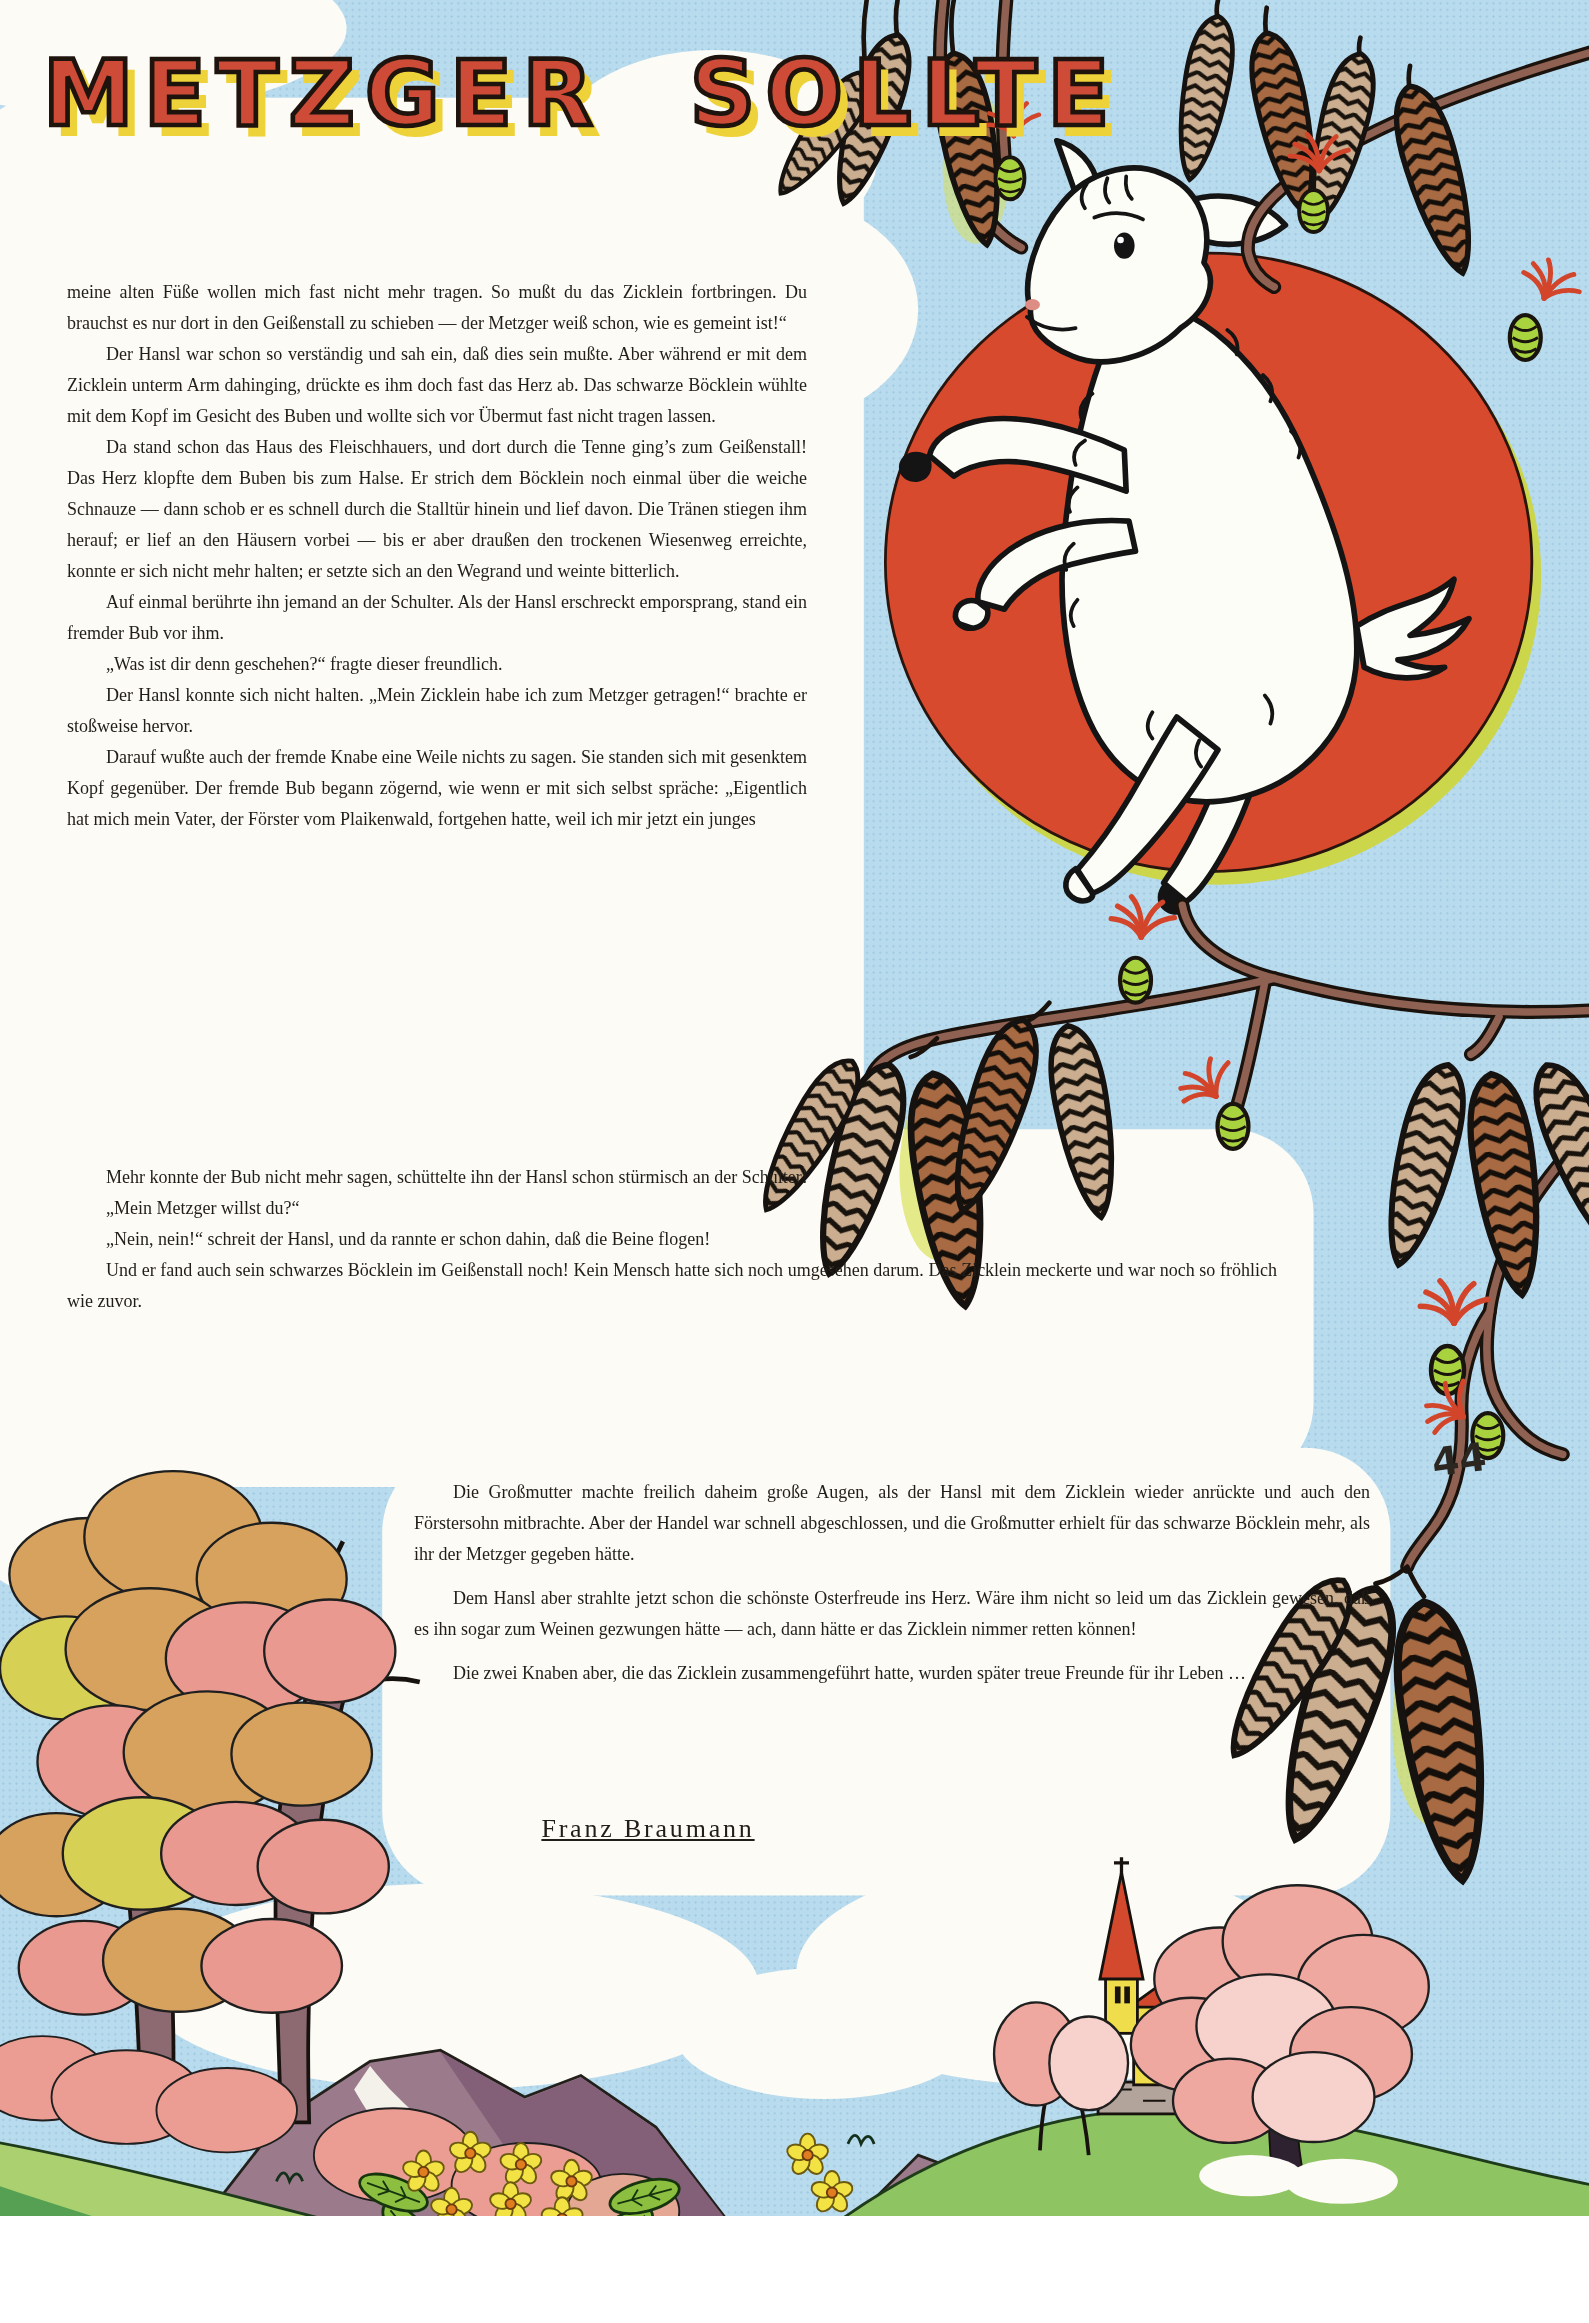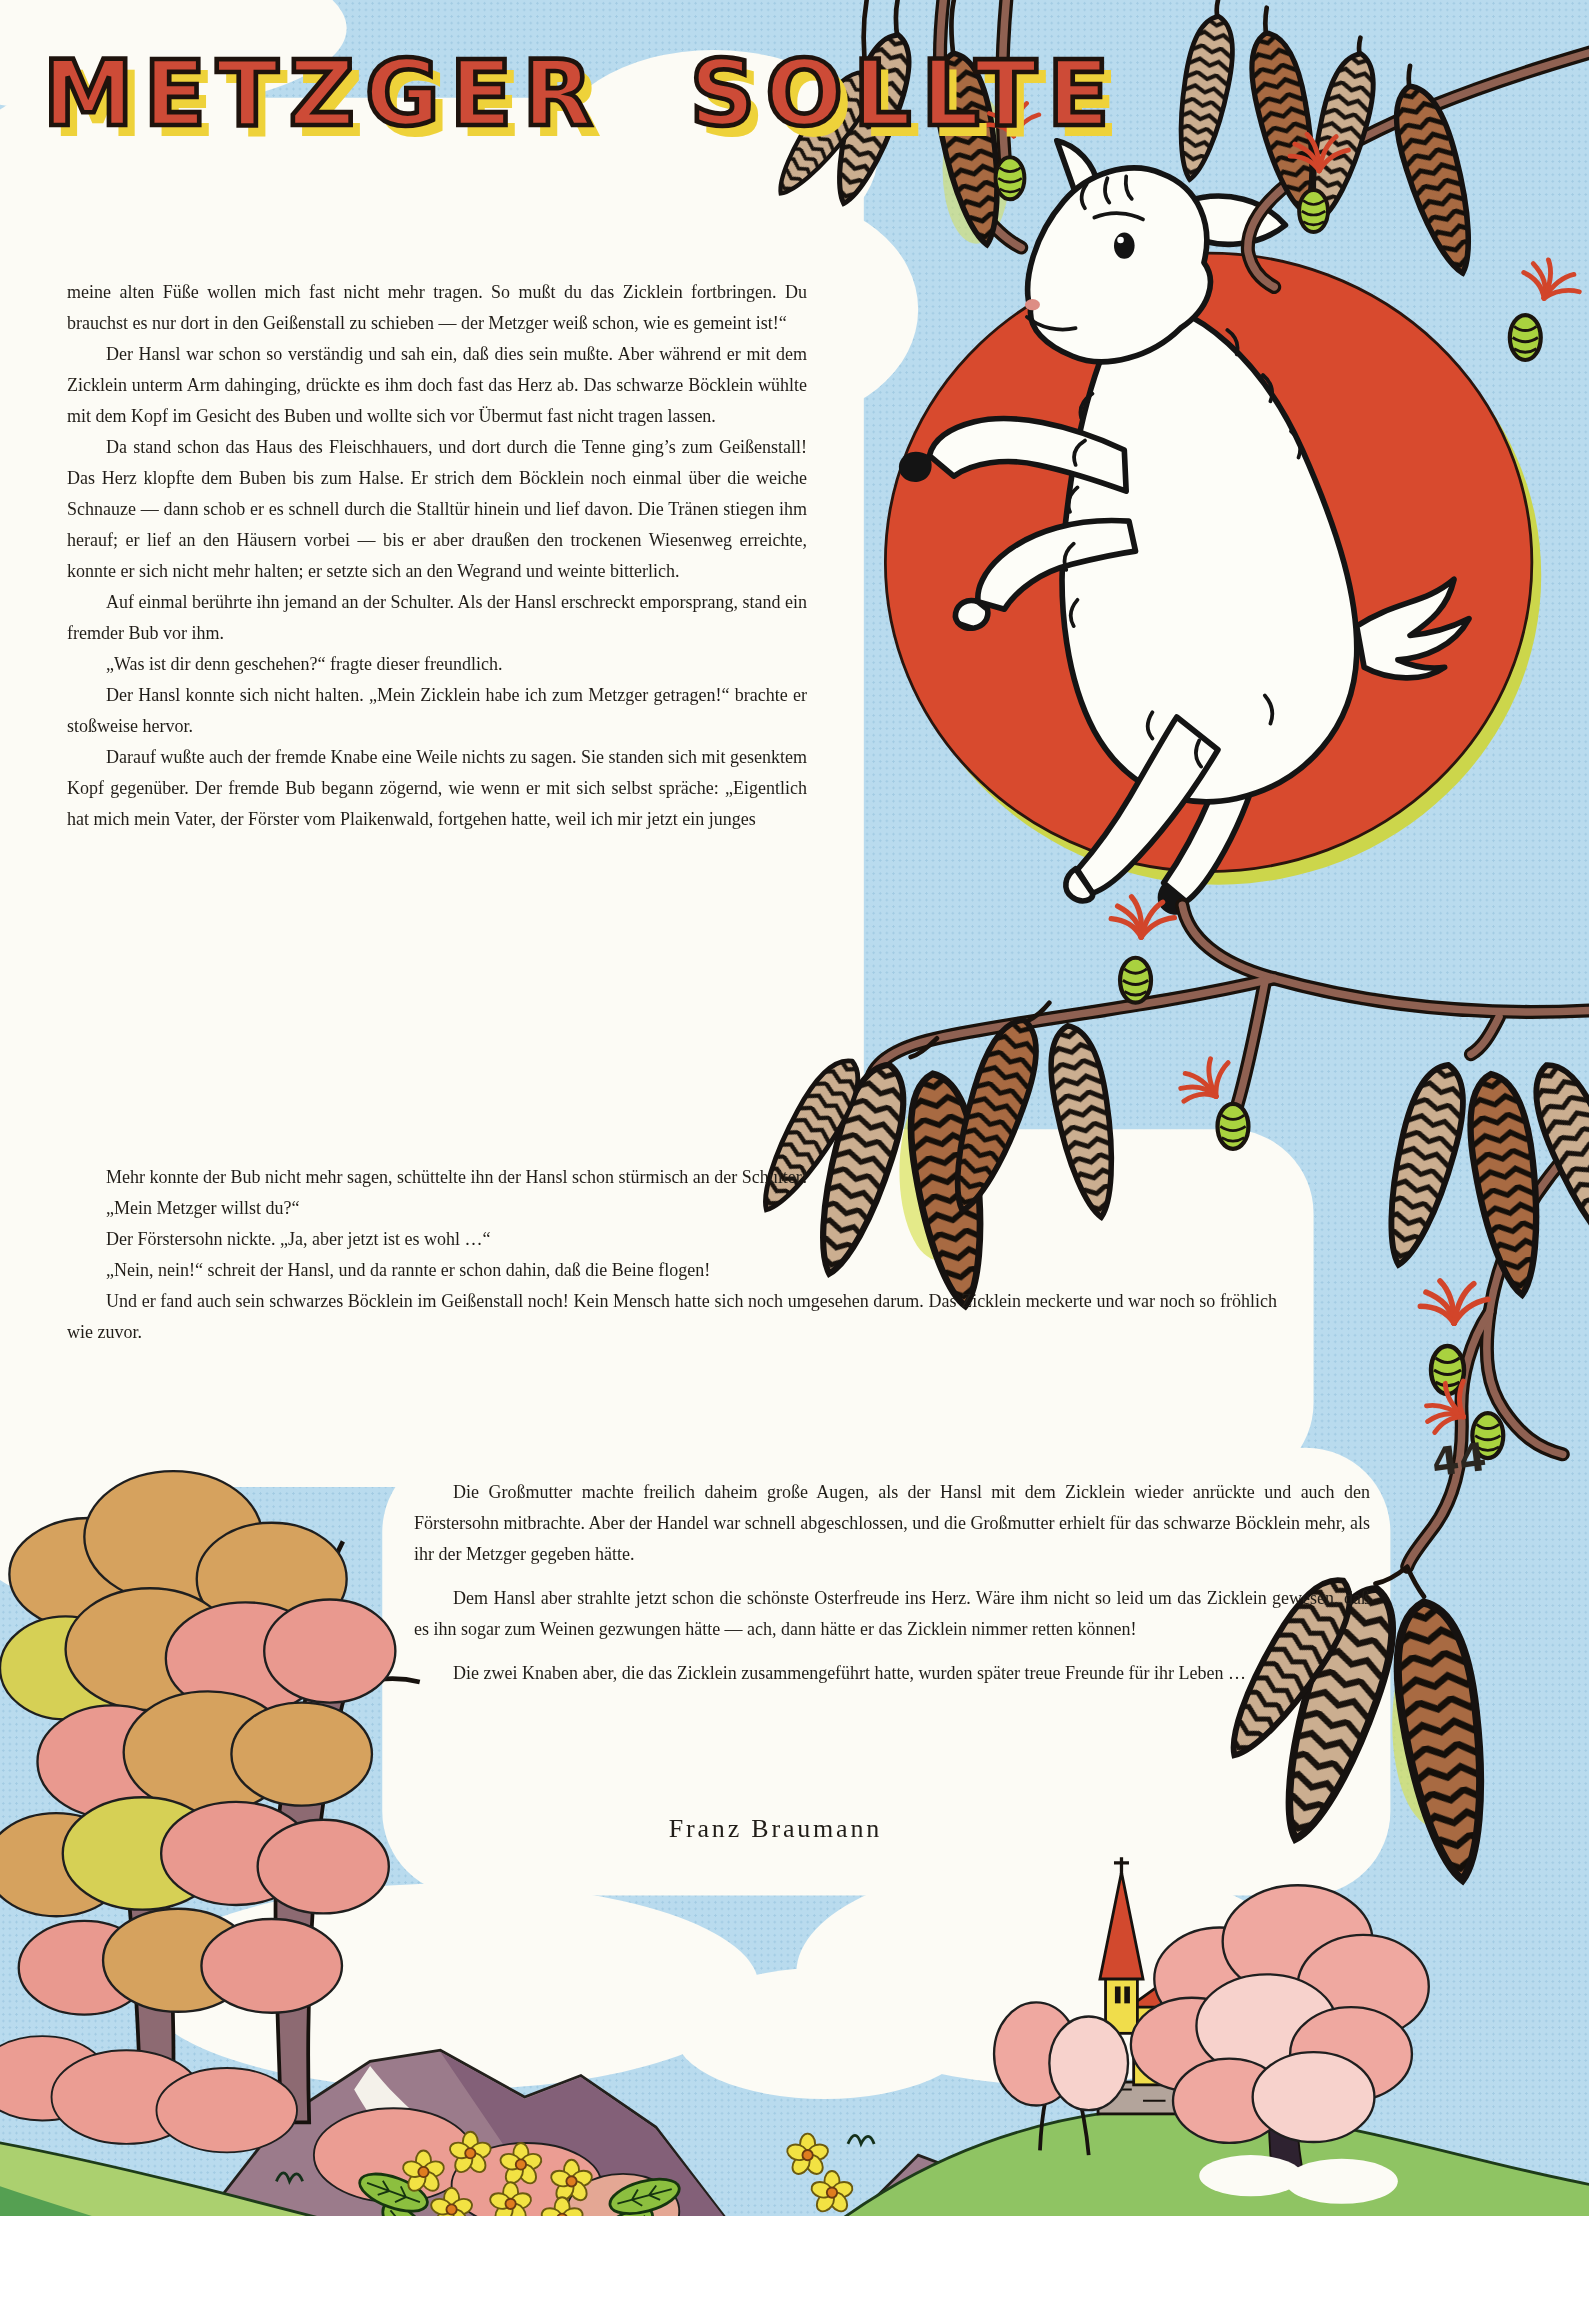--- a/index.html
+++ b/index.html
@@ -14,22 +14,22 @@
     letter-spacing:10.3px;word-spacing:45px;color:#cd4b37;white-space:nowrap;
     -webkit-text-stroke:4.7px #1e130d;
     text-shadow:9.4px 11.2px 0 #eed23a;}
   .col{position:absolute;text-align:justify;font-size:18px;line-height:31px;}
   .col p{margin:0;text-indent:39px;}
   #narrow{left:67px;top:277px;width:740px;}
   #narrow p:first-child{text-indent:0;}
   #wide{left:67px;top:1162px;width:1210px;}
   #closing{left:414px;top:1477px;width:956px;}
   #closing p{margin-bottom:13px;}
-  .author{position:absolute;left:414px;top:1814px;width:468px;text-align:right;
-    font-size:26px;letter-spacing:2.8px;}
+  .author{position:absolute;left:414px;top:1814px;width:468px;text-align:center;
+    font-size:26px;letter-spacing:2.8px;text-decoration:underline;}
   .monogram{position:absolute;left:1432px;top:1437px;
     font-family:"DejaVu Sans",sans-serif;font-weight:bold;font-size:39px;
     color:#2b2620;transform:rotate(-7deg);}
   .footer{position:absolute;left:1197px;top:2247px;white-space:nowrap;
     font-family:"Liberation Sans",sans-serif;font-weight:bold;font-size:23.4px;
     letter-spacing:1.4px;color:#1b2a21;}
   .footer span{margin-right:20.6px;}
   .footer span:last-child{margin-right:0;}
 </style>
 </head>
@@ -335,21 +335,20 @@
       <p>Da stand schon das Haus des Fleischhauers, und dort durch die Tenne ging’s zum Geißenstall! Das Herz klopfte dem Buben bis zum Halse. Er strich dem Böcklein noch einmal über die weiche Schnauze — dann schob er es schnell durch die Stalltür hinein und lief davon. Die Tränen stiegen ihm herauf; er lief an den Häusern vorbei — bis er aber draußen den trockenen Wiesenweg erreichte, konnte er sich nicht mehr halten; er setzte sich an den Wegrand und weinte bitterlich.</p>
       <p>Auf einmal berührte ihn jemand an der Schulter. Als der Hansl erschreckt emporsprang, stand ein fremder Bub vor ihm.</p>
       <p>„Was ist dir denn geschehen?“ fragte dieser freundlich.</p>
       <p>Der Hansl konnte sich nicht halten. „Mein Zicklein habe ich zum Metzger getragen!“ brachte er stoßweise hervor.</p>
       <p>Darauf wußte auch der fremde Knabe eine Weile nichts zu sagen. Sie standen sich mit gesenktem Kopf gegenüber. Der fremde Bub begann zögernd, wie wenn er mit sich selbst spräche: „Eigentlich hat mich mein Vater, der Förster vom Plaikenwald, fortgehen hatte, weil ich mir jetzt ein junges</p>
     </div>
 
 <div id="wide" class="col">
       <p>Mehr konnte der Bub nicht mehr sagen, schüttelte ihn der Hansl schon stürmisch an der Schulter!</p>
       <p>„Mein Metzger willst du?“</p>
-      <p>Der Förstersohn nickte. „Ja, aber jetzt ist es wohl …“</p>
       <p>„Nein, nein!“ schreit der Hansl, und da rannte er schon dahin, daß die Beine flogen!</p>
       <p>Und er fand auch sein schwarzes Böcklein im Geißenstall noch! Kein Mensch hatte sich noch umgesehen darum. Das Zicklein meckerte und war noch so fröhlich wie zuvor.</p>
     </div>
 
 <div id="closing" class="col">
       <p>Die Großmutter machte freilich daheim große Augen, als der Hansl mit dem Zicklein wieder anrückte und auch den Förstersohn mitbrachte. Aber der Handel war schnell abgeschlossen, und die Großmutter erhielt für das schwarze Böcklein mehr, als ihr der Metzger gegeben hätte.</p>
       <p>Dem Hansl aber strahlte jetzt schon die schönste Osterfreude ins Herz. Wäre ihm nicht so leid um das Zicklein gewesen, daß es ihn sogar zum Weinen gezwungen hätte — ach, dann hätte er das Zicklein nimmer retten können!</p>
       <p>Die zwei Knaben aber, die das Zicklein zusammengeführt hatte, wurden später treue Freunde für ihr Leben …</p>
     </div>
 

